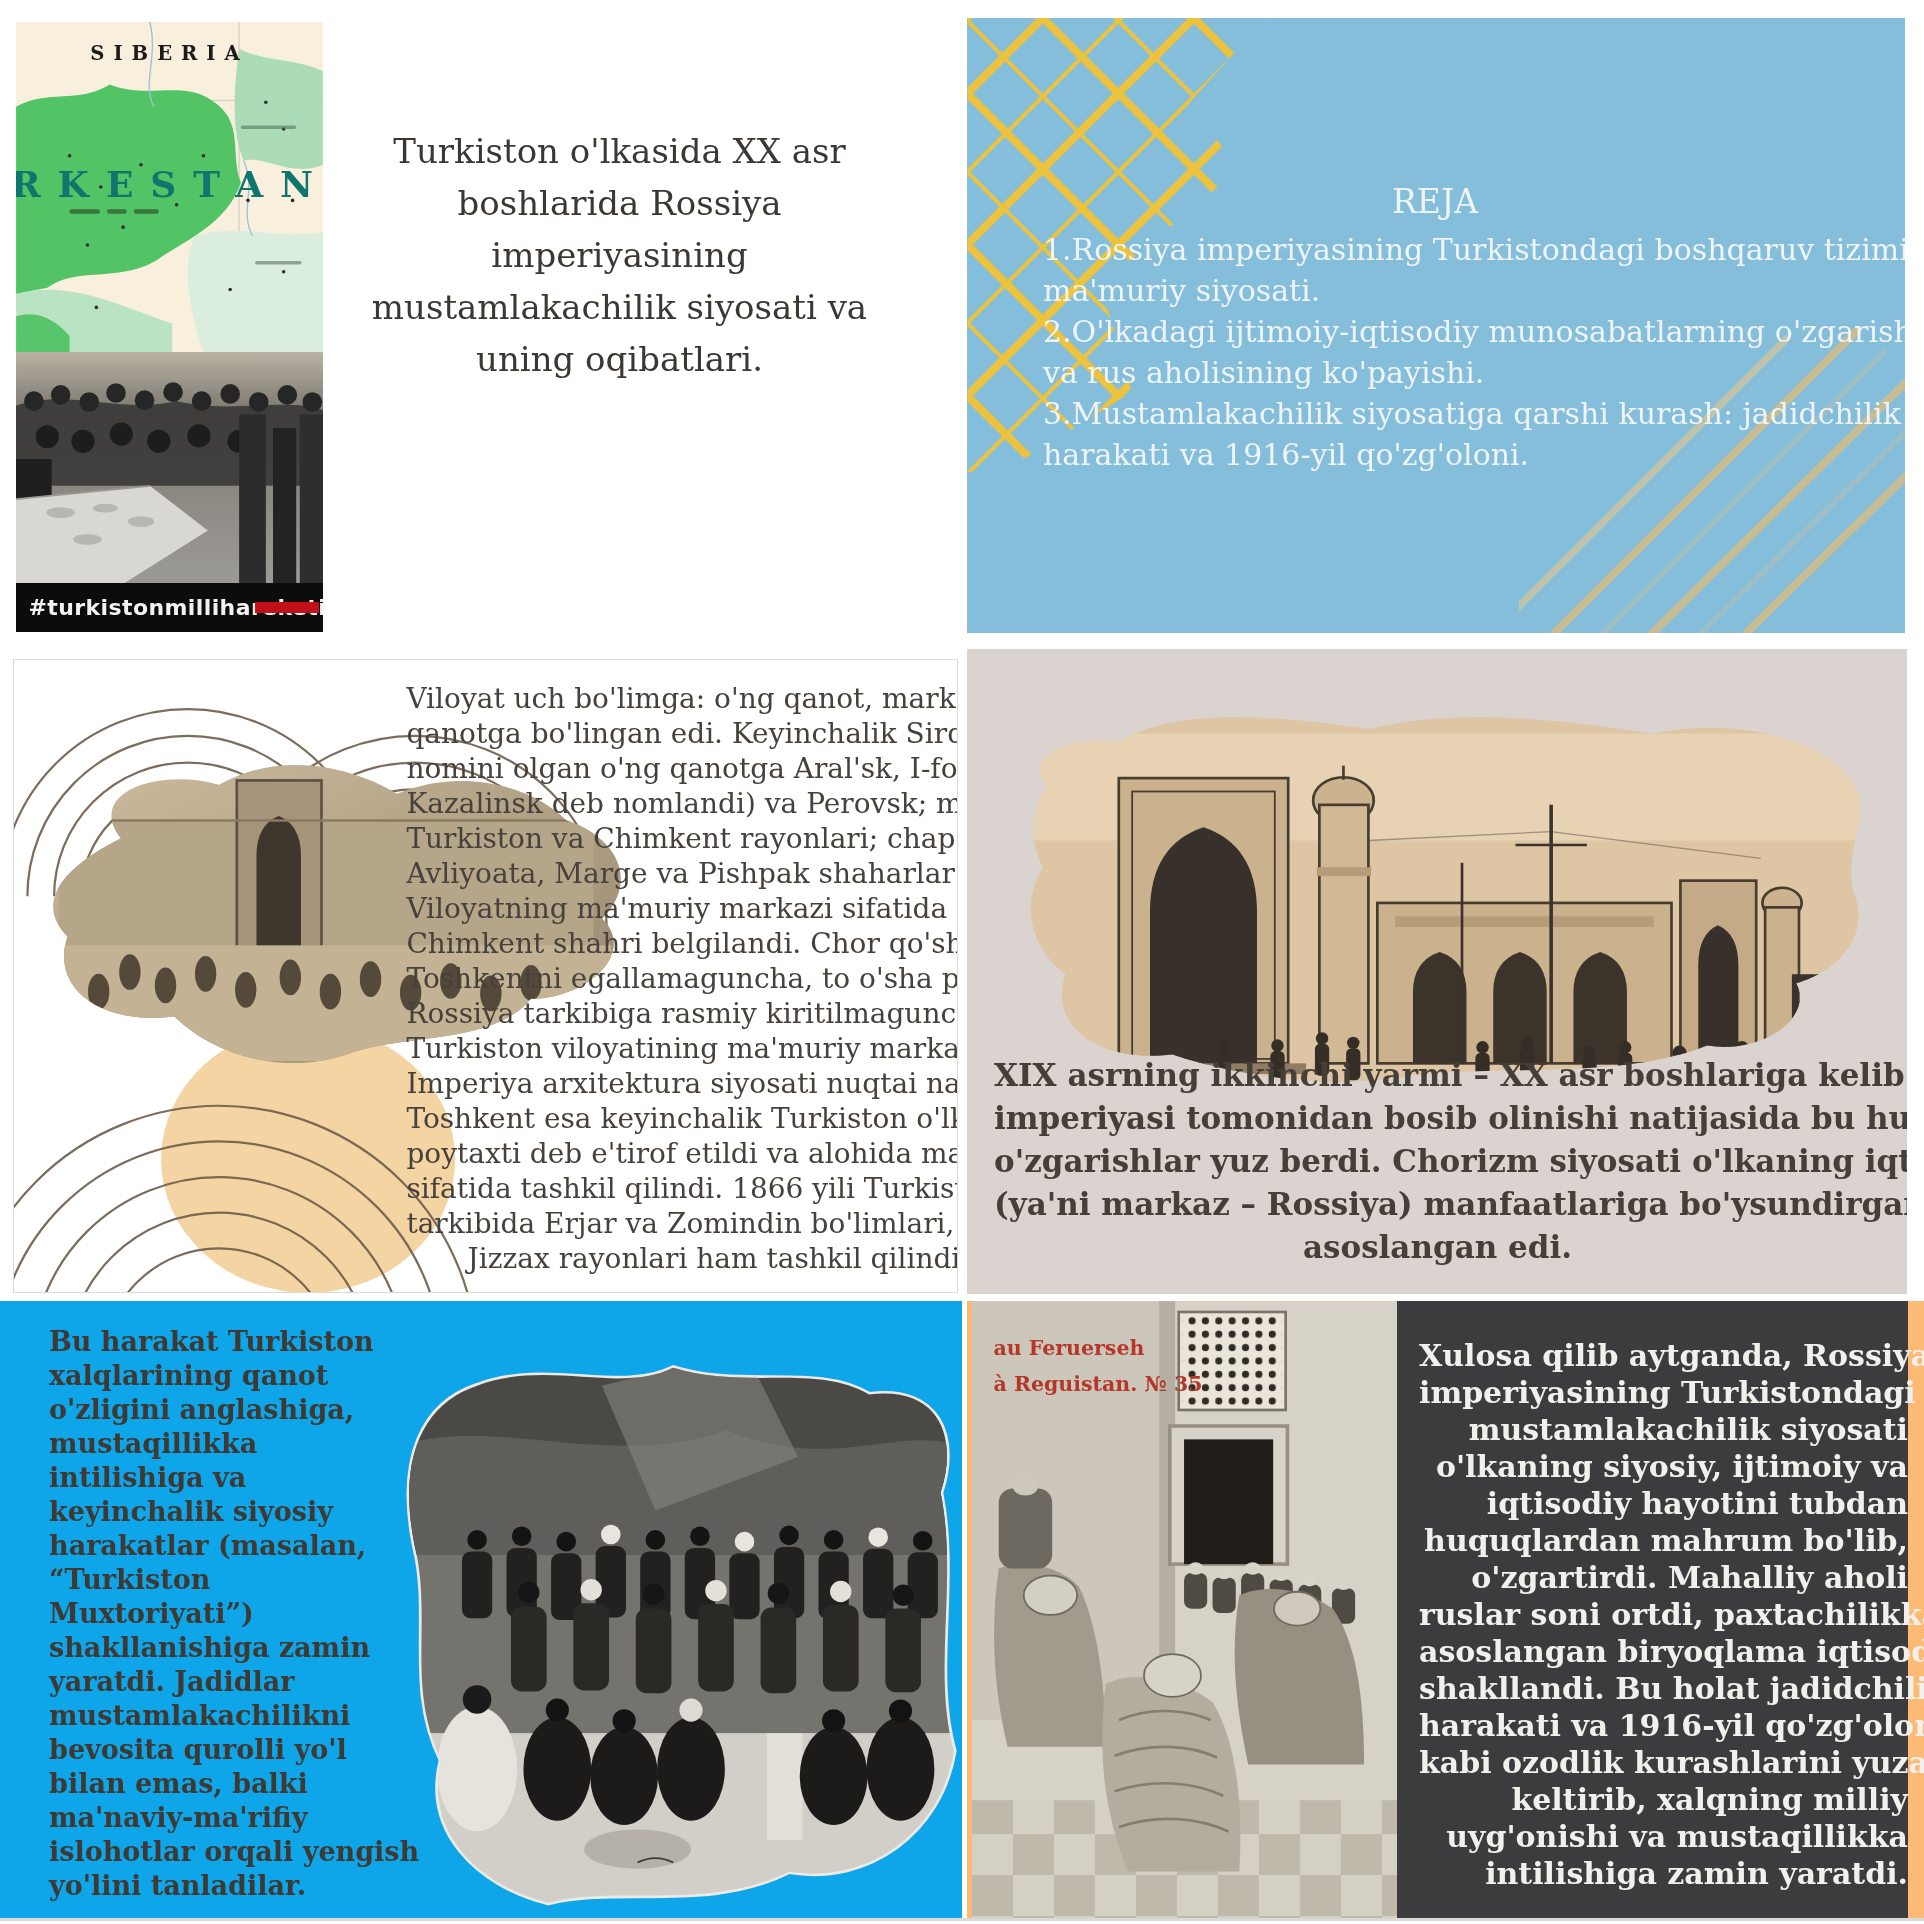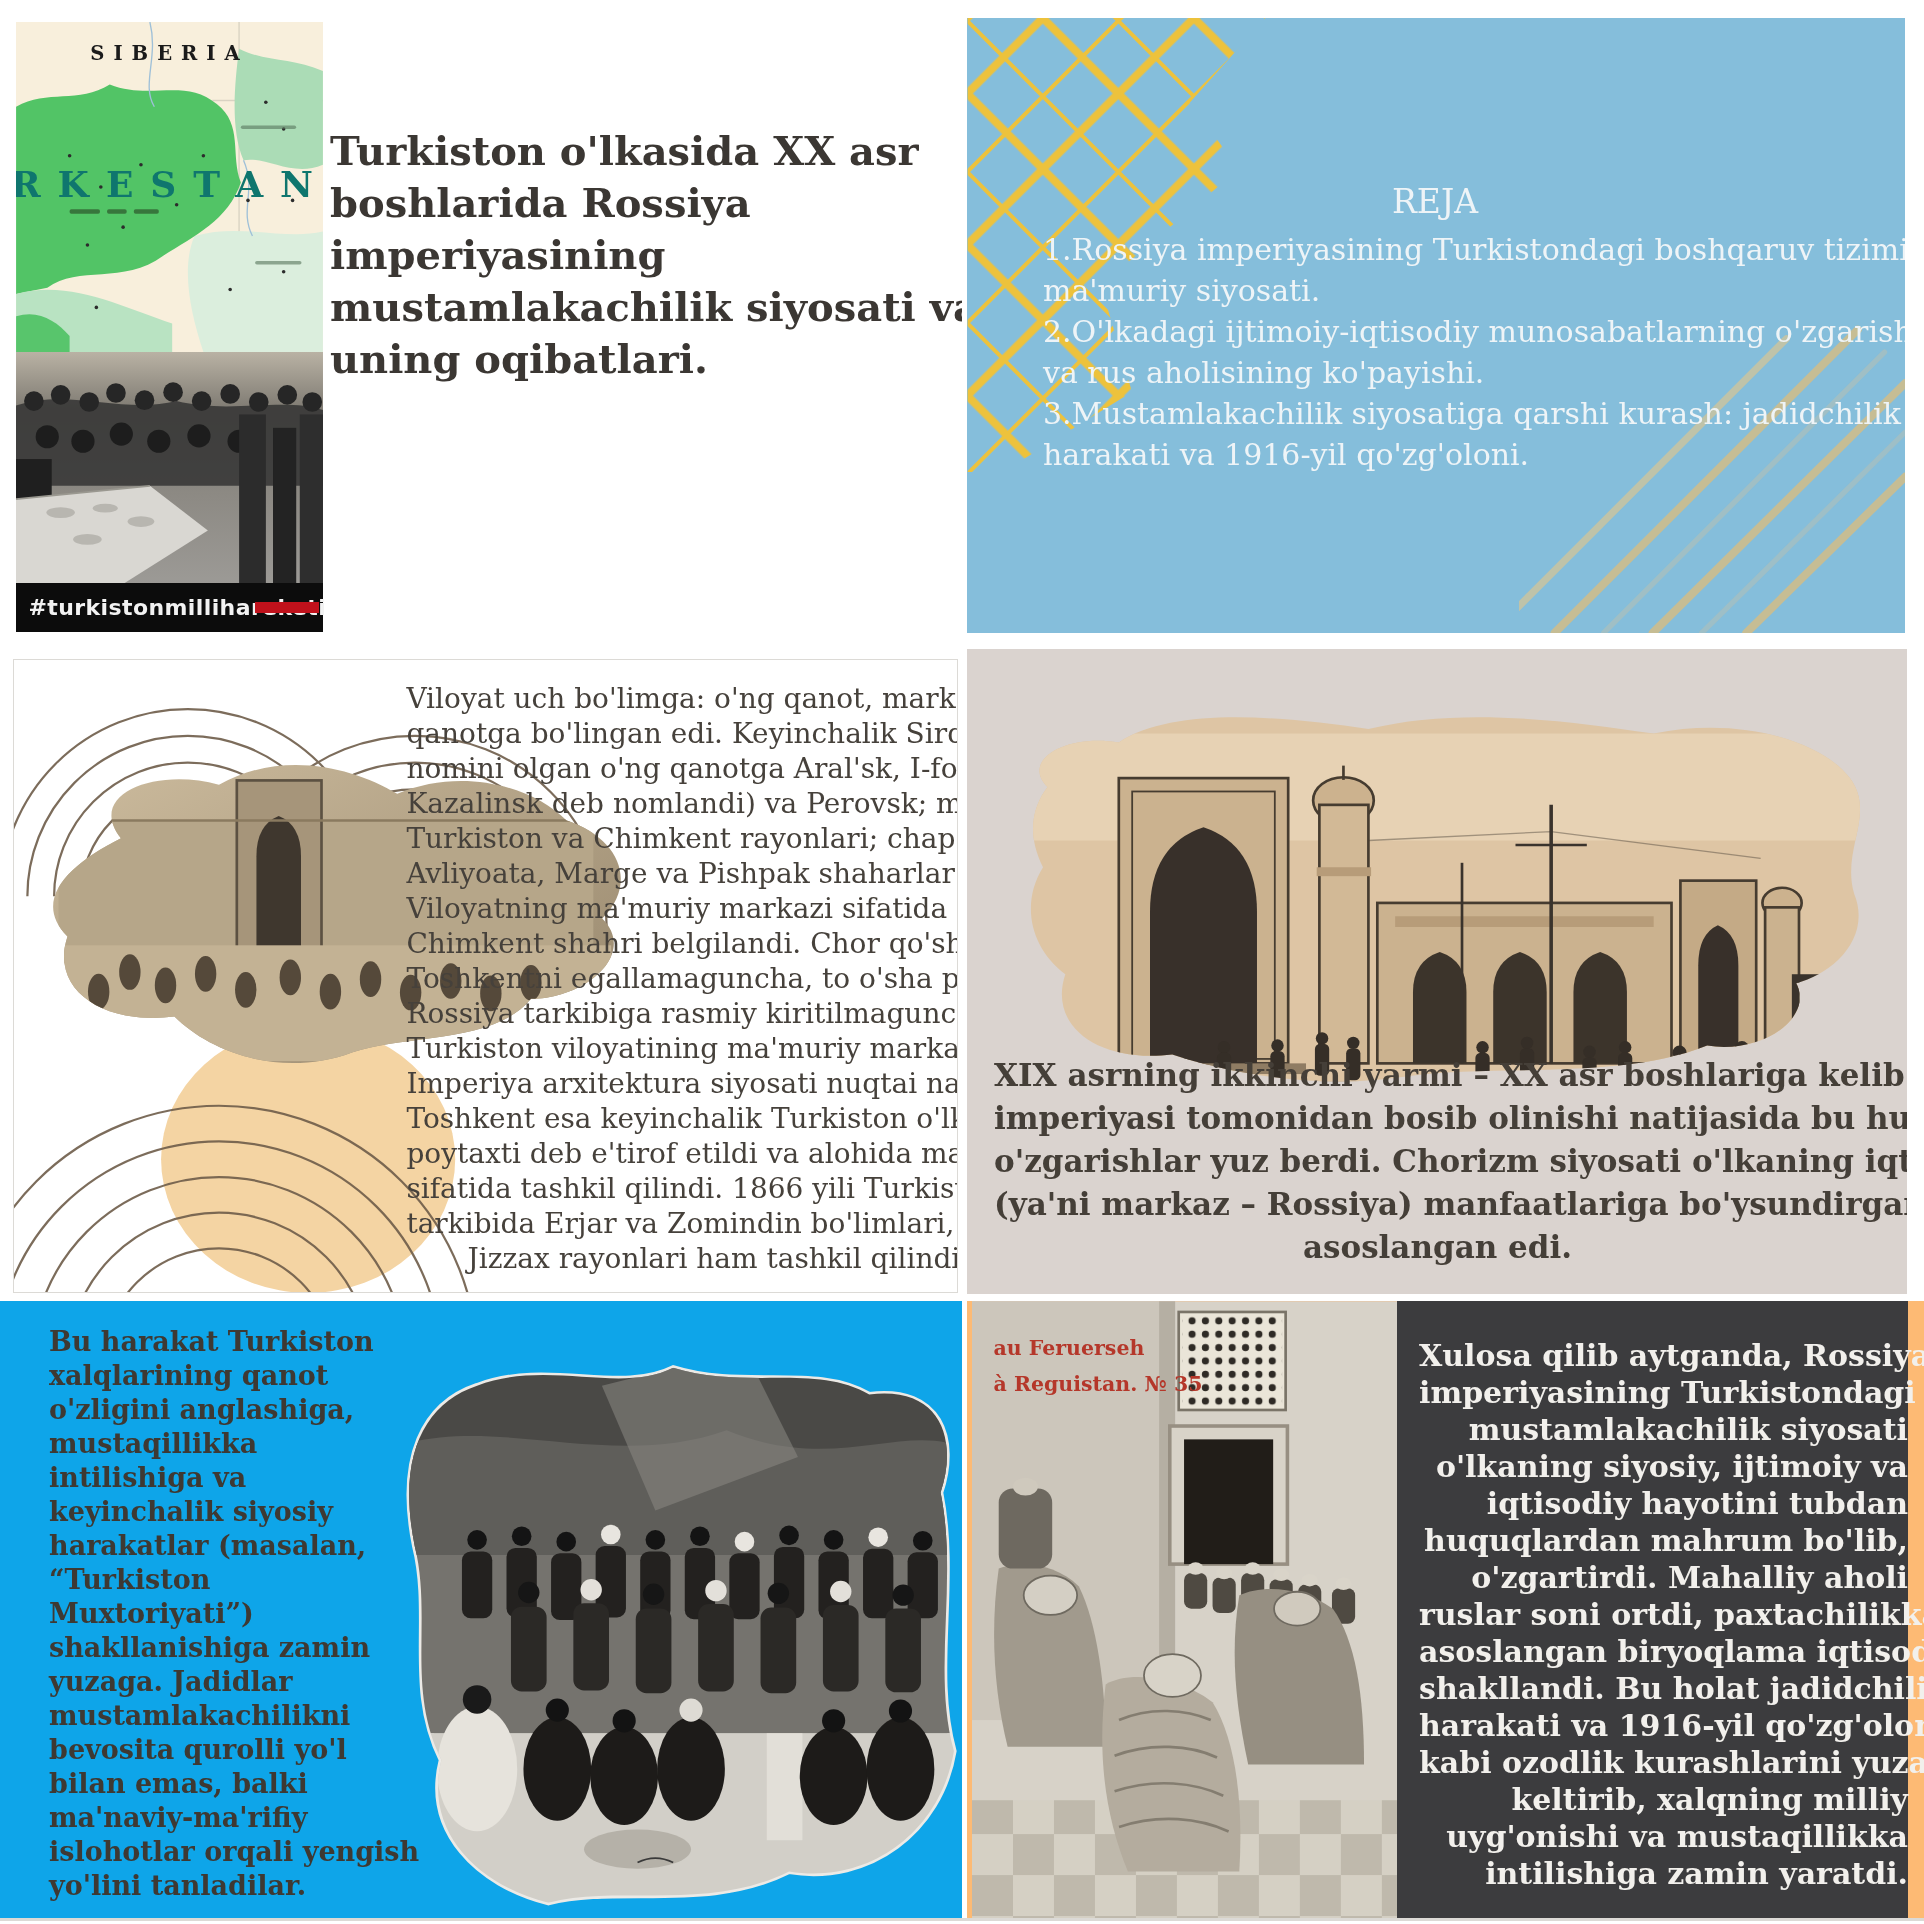--- a/index.html
+++ b/index.html
@@ -14,22 +14,22 @@
   .map-label-top{position:absolute;left:0;top:19.6px;width:307px;text-align:center;
       font-size:19.6px;font-weight:700;letter-spacing:9px;color:#1b1b1b;}
   .map-label-main{position:absolute;left:-5.3px;top:141px;width:317px;text-align:center;
       font-size:36px;font-weight:700;letter-spacing:17px;color:#0f766e;}
   .banquet-box{position:absolute;left:0;top:330px;width:307px;height:232px;overflow:hidden;}
   .hash-bar{position:absolute;left:0;top:561px;width:307px;height:49px;background:#0c0c0c;
       display:flex;align-items:center;}
   .hash-text{font-family:"DejaVu Sans",sans-serif;font-weight:700;font-size:22px;color:#f2f2f2;
       margin-left:12.5px;letter-spacing:0.4px;white-space:nowrap;}
   .red-line{position:absolute;right:3.6px;top:18.7px;width:64px;height:11.6px;background:#c0111b;}
-  .title-text{position:absolute;left:330px;top:125px;width:579px;
-      font-size:40px;line-height:52px;font-weight:700;color:#3b3733;}
+  .title-text{position:absolute;left:330px;top:125px;width:579px;text-align:center;
+      font-size:34px;line-height:52px;font-weight:400;color:#3b3733;}
   
   .slide-tr{left:967px;top:18px;width:938px;height:615px;background:#85bedb;}
   .plan-text{position:absolute;left:76px;top:150px;width:784px;color:#eef4f7;}
   .plan-heading{text-align:center;font-size:33px;line-height:41px;margin-bottom:7.1px;margin-top:13px;}
   .plan-list{font-size:30px;line-height:41px;}
   
   .slide-ml{left:13.4px;top:659px;width:945px;height:634px;background:#ffffff;border:0.9px solid #dcdad6;box-sizing:border-box;}
   .province-text{position:absolute;left:392px;top:21.4px;width:624px;text-align:center;
       font-size:28px;line-height:35px;color:#46413b;}
   
@@ -368,21 +368,21 @@
         <div class="ln">Bu harakat Turkiston</div>
         <div class="ln">xalqlarining qanot</div>
         <div class="ln">o'zligini anglashiga,</div>
         <div class="ln">mustaqillikka</div>
         <div class="ln">intilishiga va</div>
         <div class="ln">keyinchalik siyosiy</div>
         <div class="ln">harakatlar (masalan,</div>
         <div class="ln">“Turkiston</div>
         <div class="ln">Muxtoriyati”)</div>
         <div class="ln">shakllanishiga zamin</div>
-        <div class="ln">yuzaga. Jadidlar</div>
+        <div class="ln">yaratdi. Jadidlar</div>
         <div class="ln">mustamlakachilikni</div>
         <div class="ln">bevosita qurolli yo'l</div>
         <div class="ln">bilan emas, balki</div>
         <div class="ln">ma'naviy-ma'rifiy</div>
         <div class="ln">islohotlar orqali yengish</div>
         <div class="ln">yo'lini tanladilar.</div>
       </div>
     <svg class="abs" style="left:370px;top:49px" width="593" height="566" viewBox="0 0 665 635">
       <defs>
         <clipPath id="grpClip">

